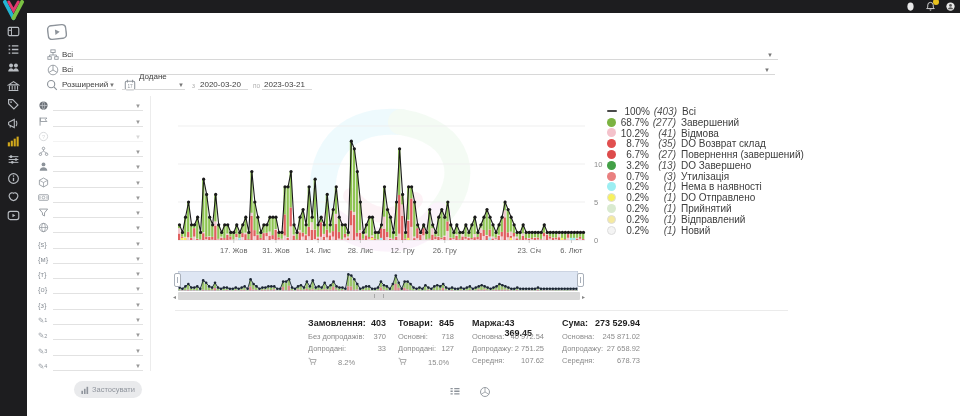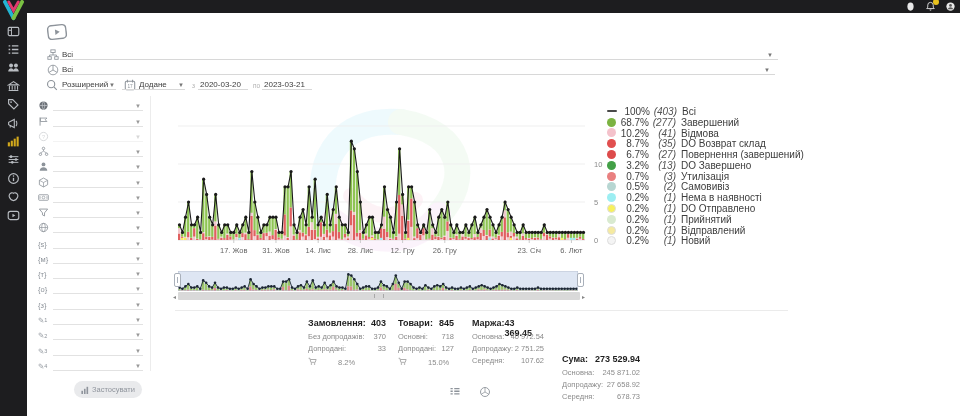--- a/index.html
+++ b/index.html
@@ -207,21 +207,21 @@
   </svg>
   <span class="hval" style="left:62px;top:80px">Розширений</span>
   <span class="caret" style="left:109px;top:82px">▼</span>
   <div class="hline" style="left:60px;top:77px;width:56px;height:13px"></div>
 
   <svg class="hdr-ic" style="left:124px;top:79px" viewBox="0 0 14 14">
     <rect x="1.5" y="2.5" width="11" height="10" rx="1.5" fill="none" stroke="#8d939a" stroke-width="1.2"></rect>
     <path d="M4 1v3M10 1v3" stroke="#8d939a" stroke-width="1.2"></path>
     <text x="7" y="10.6" font-size="5.5" fill="#8d939a" text-anchor="middle">17</text>
   </svg>
-  <span class="hval" style="left:139px;top:80px">Додане</span>
+  <span class="hval" style="left:139px;top:72px">Додане</span>
   <span class="caret" style="left:178px;top:82px">▼</span>
   <div class="hline" style="left:122px;top:77px;width:63px;height:13px"></div>
 
   <span class="mini-label" style="left:192px;top:82px">з</span>
   <span class="hval" style="left:200px;top:80px">2020-03-20</span>
   <div class="hline" style="left:198px;top:77px;width:50px;height:13px"></div>
   <span class="mini-label" style="left:253px;top:82px">по</span>
   <span class="hval" style="left:264px;top:80px">2023-03-21</span>
   <div class="hline" style="left:262px;top:77px;width:50px;height:13px"></div>
 
@@ -1412,26 +1412,20 @@
         <span class="lg-cnt">(13)</span>
         <span class="lg-lb">DO Завершено</span>
       </div>
       <div class="lg-row">
         <span class="lg-sw" style="background: rgb(233, 128, 128);"></span>
         <span class="lg-pct">0.7%</span>
         <span class="lg-cnt">(3)</span>
         <span class="lg-lb">Утилізація</span>
       </div>
       <div class="lg-row">
-        <span class="lg-sw" style="background: rgb(183, 214, 210);"></span>
-        <span class="lg-pct">0.5%</span>
-        <span class="lg-cnt">(2)</span>
-        <span class="lg-lb">Самовивіз</span>
-      </div>
-      <div class="lg-row">
         <span class="lg-sw" style="background: rgb(156, 238, 242);"></span>
         <span class="lg-pct">0.2%</span>
         <span class="lg-cnt">(1)</span>
         <span class="lg-lb">Нема в наявності</span>
       </div>
       <div class="lg-row">
         <span class="lg-sw" style="background: rgb(247, 241, 94); border: 1px solid rgb(221, 221, 221);"></span>
         <span class="lg-pct">0.2%</span>
         <span class="lg-cnt">(1)</span>
         <span class="lg-lb">DO Отправлено</span>
@@ -1512,21 +1506,21 @@
         </div>
         <div class="st-row">
           <span>Допродажу:</span>
           <span>2 751.25</span>
         </div>
         <div class="st-row">
           <span>Середня:</span>
           <span>107.62</span>
         </div>
       </div>
-      <div class="st-col" style="left: 562px; width: 78px; margin-top: 36px;">
+      <div class="st-col" style="left: 562px; width: 78px;">
         <div class="st-head">
           <span>Сума:</span>
           <span>273 529.94</span>
         </div>
         <div class="st-row">
           <span>Основна:</span>
           <span>245 871.02</span>
         </div>
         <div class="st-row">
           <span>Допродажу:</span>

